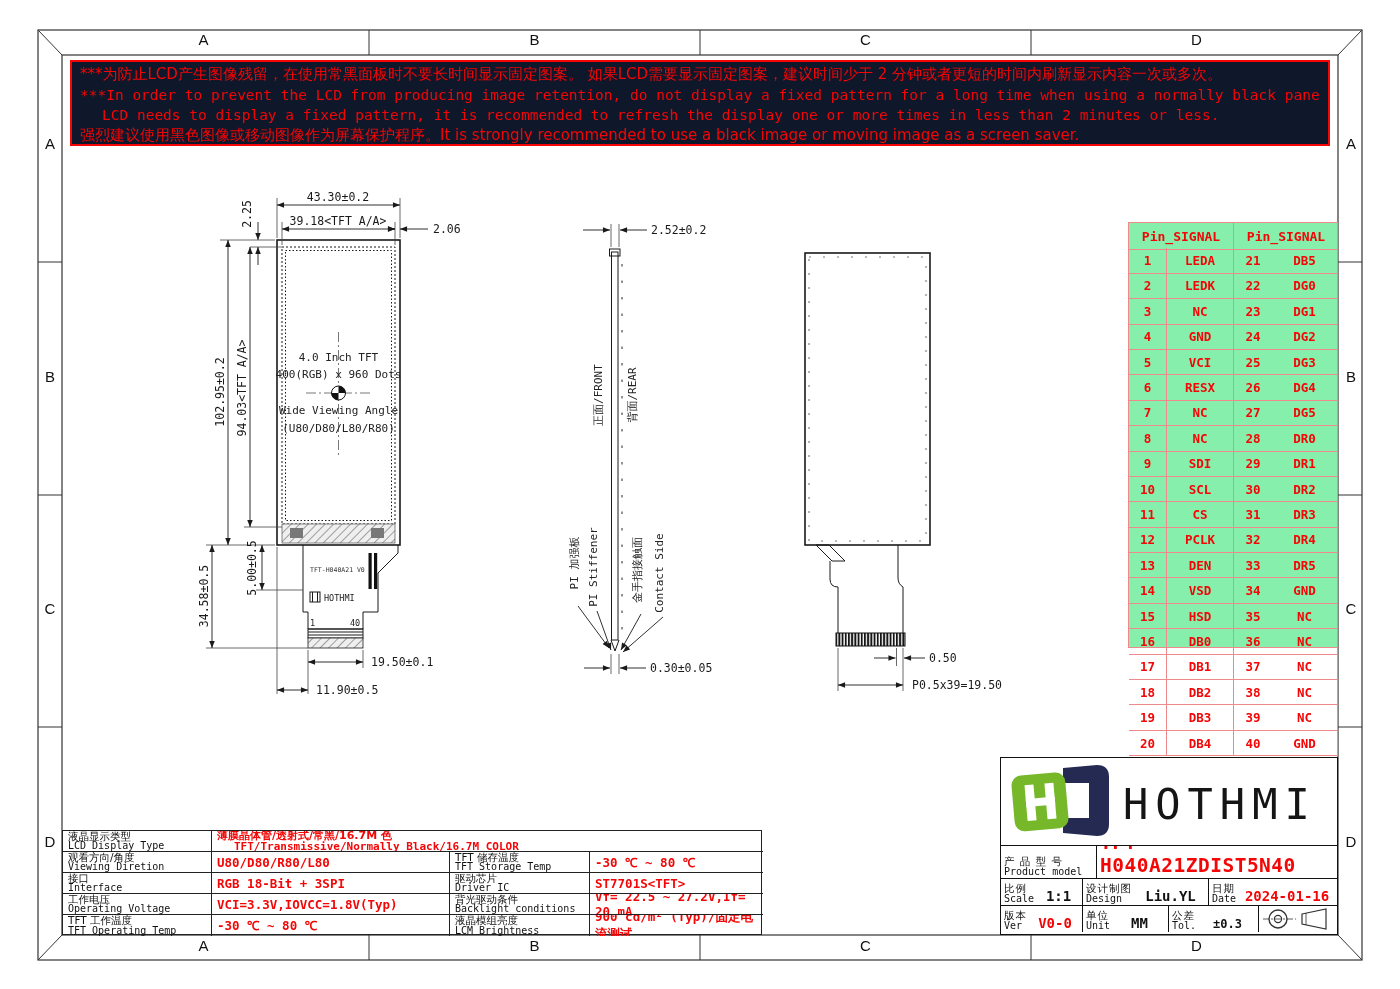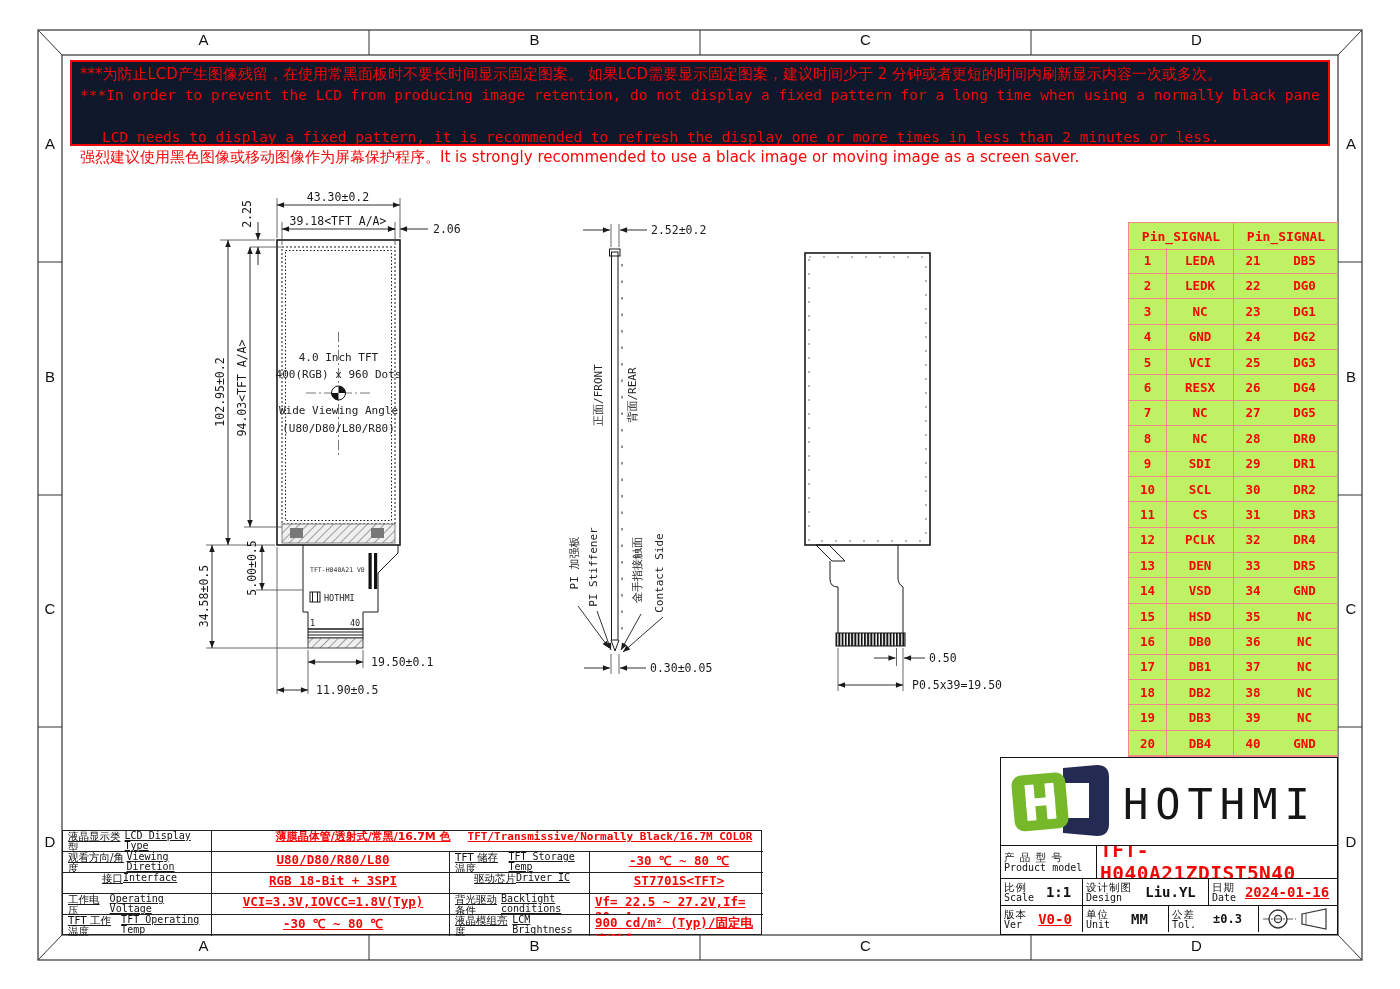--- a/index.html
+++ b/index.html
@@ -9,68 +9,68 @@
   
   #frame-svg{left:0;top:0;}
   .grid-letter{position:absolute;width:24px;height:22px;line-height:22px;text-align:center;
         font:15px "Liberation Sans",sans-serif;color:#111;}
   
   .warning{left:70px;top:60px;width:1260px;height:86px;border:2px solid #f40606;background:#0f172a;
         color:#f40606;box-sizing:border-box;padding:2px 8px;}
   .warning .wl{white-space:nowrap;overflow:hidden;}
   .warning .cn{font:15px/21px "DejaVu Sans",sans-serif;}
   .warning .en{font:14.5px/20px "DejaVu Sans Mono",monospace;}
-  .warning .indent{padding-left:22px;margin-top:22px;}
+  .warning .indent{padding-left:22px;}
   
   #draw-svg{left:62px;top:148px;}
   .ln{stroke:#1a1a1a;stroke-width:1;fill:none;}
   .thick{stroke-width:1.6;}
   .dim{stroke:#1a1a1a;stroke-width:0.9;fill:none;}
   .ext{stroke:#444;stroke-width:0.8;fill:none;}
   .cdl{stroke:#555;stroke-width:0.8;fill:none;stroke-dasharray:10,3,2,3;}
   .dimt{font:11.5px "DejaVu Sans Mono",monospace;fill:#1a1a1a;}
   .small{font:8.5px "DejaVu Sans Mono",monospace;fill:#222;}
   .tiny{font:6.5px "DejaVu Sans Mono",monospace;fill:#333;}
   .ctext{font:11px "DejaVu Sans Mono",monospace;fill:#222;}
   
-  .pin-table{left:1128px;top:222px;width:210px;height:535px;border:1px solid #f08a8a;box-sizing:border-box;
-        display:grid;grid-template-columns:38px 67px 38px 66px;grid-auto-rows:25.4px;background:#bef264;}
+  .pin-table{left:1128px;top:222px;width:210px;height:426px;border:1px solid #f08a8a;box-sizing:border-box;
+        display:grid;grid-template-columns:38px 67px 38px 66px;grid-auto-rows:25.4px;background:#86efac;}
   .pin-head{grid-column:span 2;border-right:1px solid #f08a8a;border-bottom:1px solid #f08a8a;
         display:flex;align-items:center;justify-content:center;height:26px;
         font:600 13px "DejaVu Sans Mono",monospace;color:#f40606;}
   .pin-head.last{border-right:none;}
   .pin-cell{border-right:1px solid #f08a8a;border-bottom:1px solid #f08a8a;display:flex;align-items:center;
         justify-content:center;font:600 12.5px "DejaVu Sans Mono",monospace;color:#f40606;}
   .pin-cell:nth-child(4n+2){border-right:none;}
   
   .spec-table{left:62px;top:830px;width:700px;height:105px;border:1px solid #222;box-sizing:border-box;
         display:grid;grid-template-columns:149px 238px 140px 173px;grid-auto-rows:21px;background:#fff;}
   .sc{border-right:1px solid #222;border-bottom:1px solid #222;box-sizing:border-box;overflow:hidden;
-        padding:0 0 0 5px;display:flex;flex-direction:row;justify-content:center;text-decoration:underline;}
+        padding:0 0 0 5px;display:flex;flex-direction:column;justify-content:center;}
   .sc.lastc{border-right:none;}.sc.lastr{border-bottom:none;}
   .sc .cn{font:10.5px/10.5px "DejaVu Sans",sans-serif;color:#111;}
   .sc .en{font:10px/10px "DejaVu Sans Mono",monospace;color:#111;}
   .sc.val{font:600 12.5px "DejaVu Sans Mono",monospace;color:#f40606;justify-content:center;}
-  .sc.val .cn{font:600 11px/11px "DejaVu Sans",sans-serif;color:#f40606;margin-left:48px;}
+  .sc.val .cn{font:600 11px/11px "DejaVu Sans",sans-serif;color:#f40606;}
   .sc.val .en{font:600 11px/11px "DejaVu Sans Mono",monospace;color:#f40606;margin-left:17px;}
   .span3{grid-column:span 3;}
   
   .title-block{left:1000px;top:757px;width:338px;height:178px;border:1.5px solid #111;box-sizing:border-box;background:#fff;}
   .tb-row{display:flex;box-sizing:border-box;border-top:1px solid #111;}
   .tb-logo{height:87px;border-top:none;align-items:center;display:flex;padding-left:4px;}
   .tb-prod{height:33px;}
   .tb-r3{height:27px;}
   .tb-r4{height:27px;}
-  .tb-cell{box-sizing:border-box;border-right:1px solid #111;display:flex;align-items:center;padding:1px 3px;gap:4px;overflow:hidden;}
+  .tb-cell{box-sizing:border-box;border-right:1px solid #111;display:flex;align-items:flex-end;padding:1px 3px;gap:4px;overflow:hidden;}
   .tb-cell.last{border-right:none;}
   .tb-lab{display:flex;flex-direction:column;justify-content:center;}
   .tb-lab .cn{font:10.5px/11px "DejaVu Sans",sans-serif;color:#111;letter-spacing:1px;}
   .tb-lab .en{font:10px/10px "DejaVu Sans Mono",monospace;color:#111;}
   .tb-val{font:600 14px "DejaVu Sans Mono",monospace;color:#111;margin:0 auto;}
-  .tb-val.red{color:#f40606;text-decoration:underline;}
+  .tb-val.red{color:#f40606;}
   .prod-val{font:700 19.5px "DejaVu Sans Mono",monospace;color:#f40606;letter-spacing:0.5px;}
 </style>
 </head>
 <body>
 
 <div class="page">
 
   <svg id="frame-svg" class="abs" width="1400" height="989">
     <rect x="38" y="30" width="1324" height="930" fill="none" stroke="#333" stroke-width="1.2"></rect>
     <rect x="62" y="55" width="1276" height="880" fill="none" stroke="#333" stroke-width="1.2"></rect>

